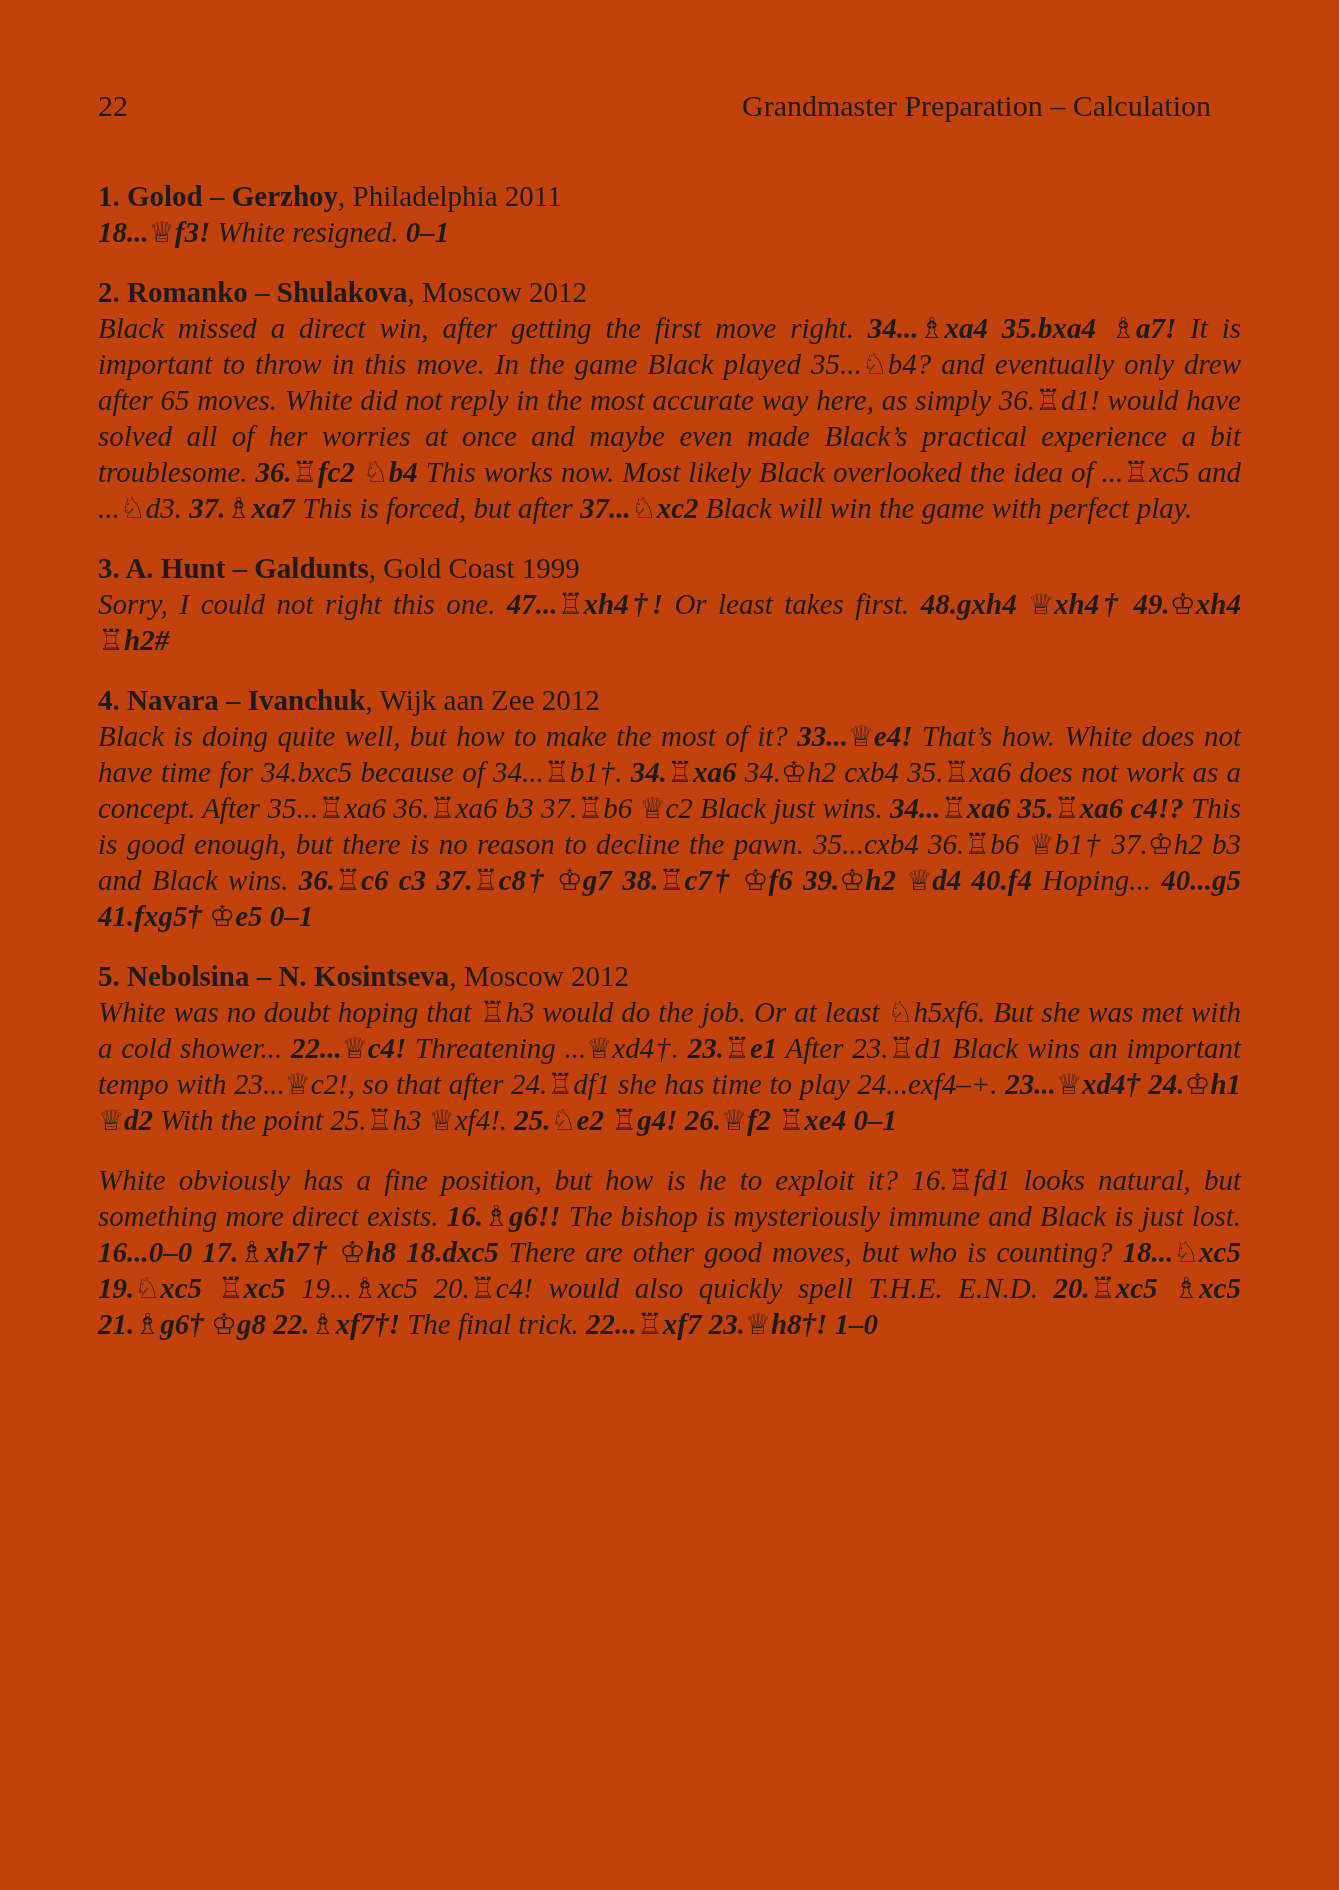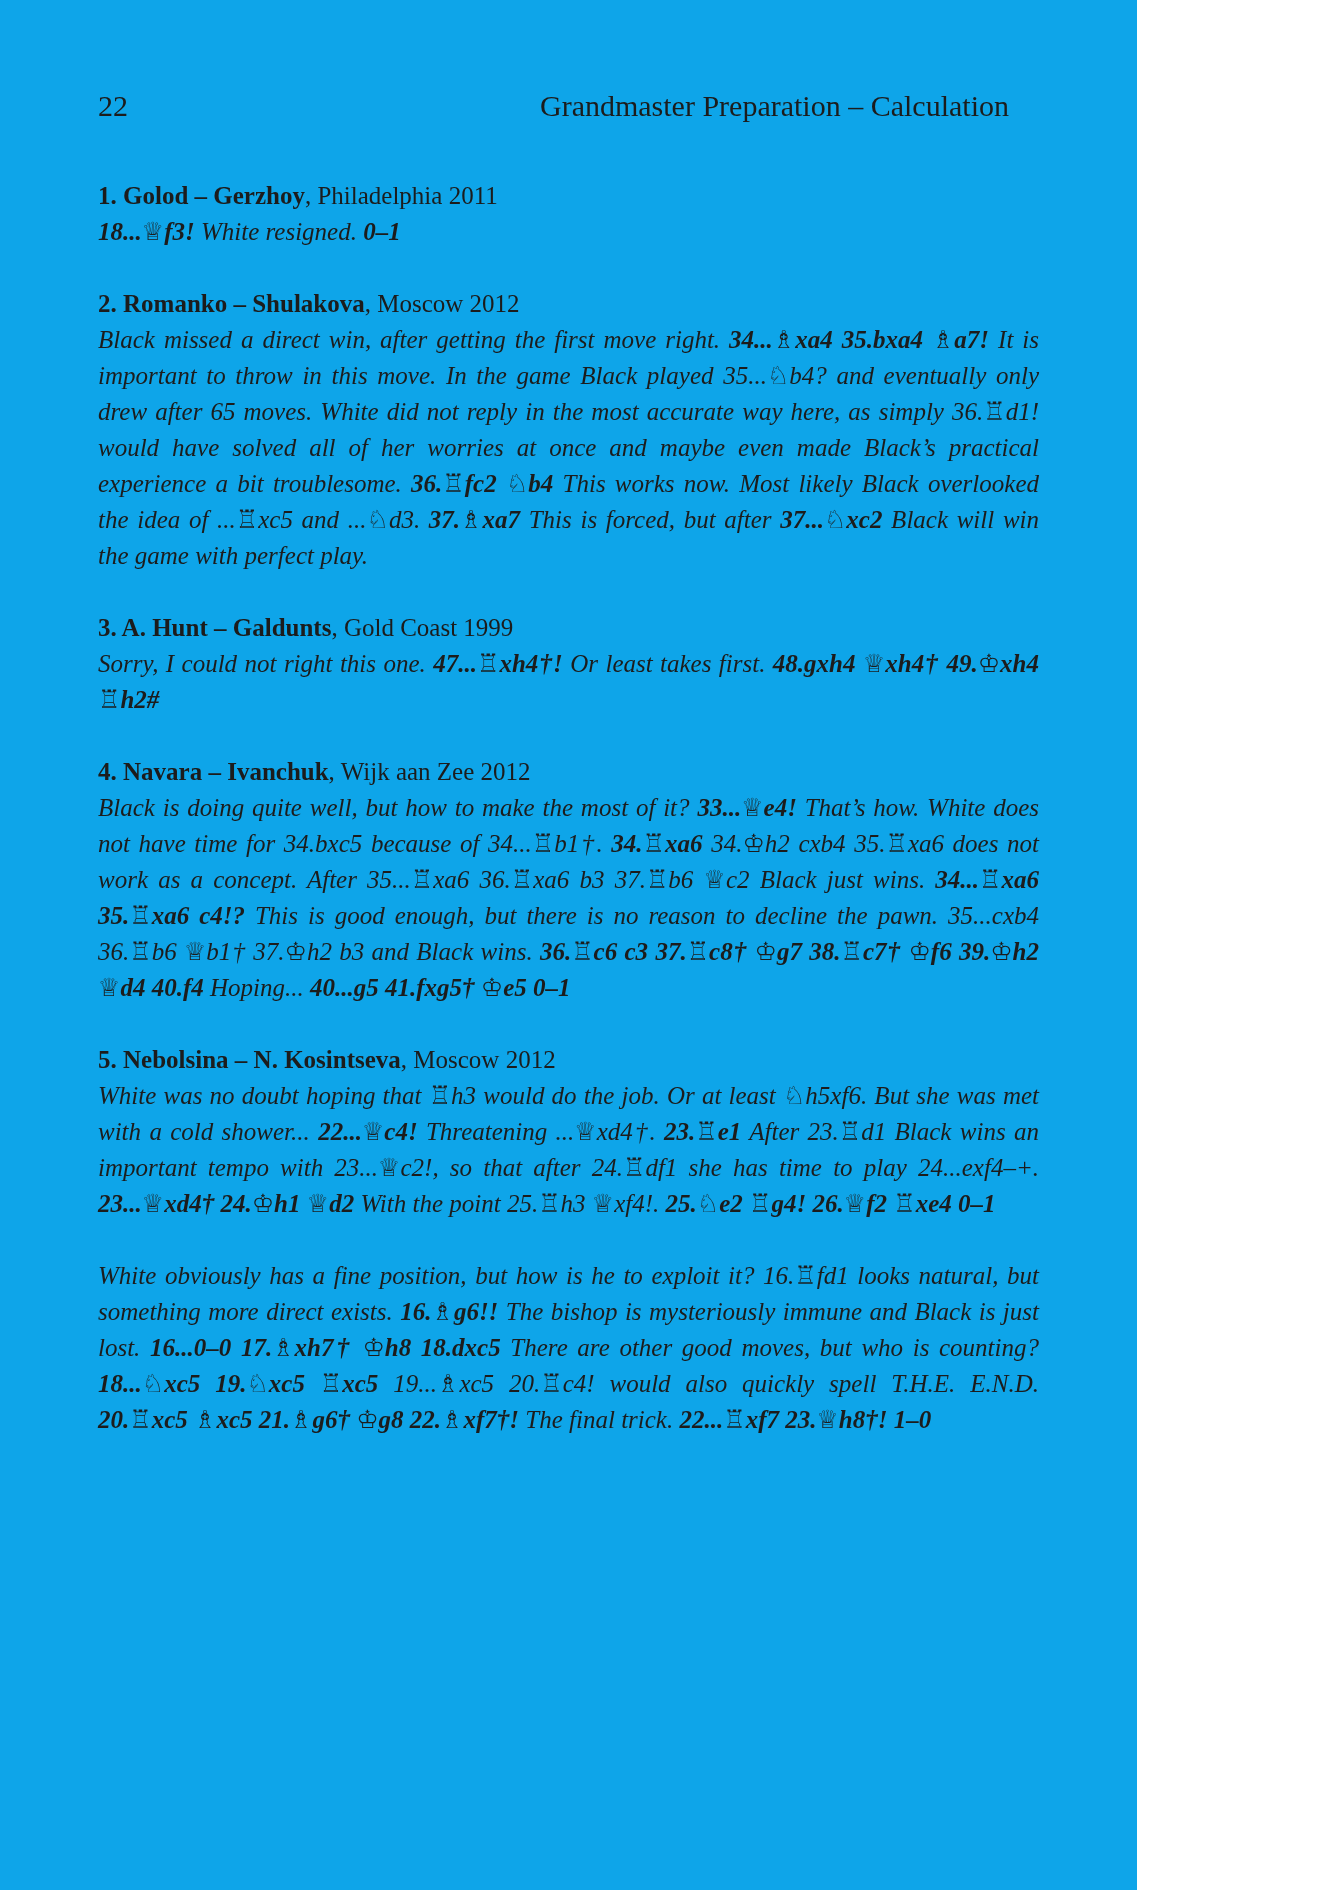--- a/index.html
+++ b/index.html
@@ -9,49 +9,49 @@
   }
   body {
     width: 1339px;
     height: 1890px;
     font-family: "Liberation Serif", "DejaVu Serif", "DejaVu Sans", serif;
     color: #1c1c1c;
     -webkit-font-smoothing: antialiased;
   }
   .page {
     box-sizing: border-box;
-    width: 1137px;
+    width: 1339px;
     height: 1890px;
     padding: 88px 98px 8px 98px;
-    background: #0ea5e9;
+    background: #c2410c;
     overflow: hidden;
   }
   .page-header {
     position: relative;
     height: 36px;
     line-height: 36px;
     margin-bottom: 54px;
     font-size: 30px;
   }
   .page-number {
     position: absolute;
     left: 0;
     top: 0;
   }
   .page-title {
     text-align: right;
     position: relative;
     left: -30px;
   }
   .solutions {
-    font-size: 25px;
+    font-size: 29px;
     line-height: 36px;
   }
   .solution + .solution {
-    margin-top: 36px;
+    margin-top: 24px;
   }
   .solution-title {
     line-height: 36px;
   }
   .solution-title .b,
   .b {
     font-weight: bold;
   }
   .solution-body {
     text-align: justify;

